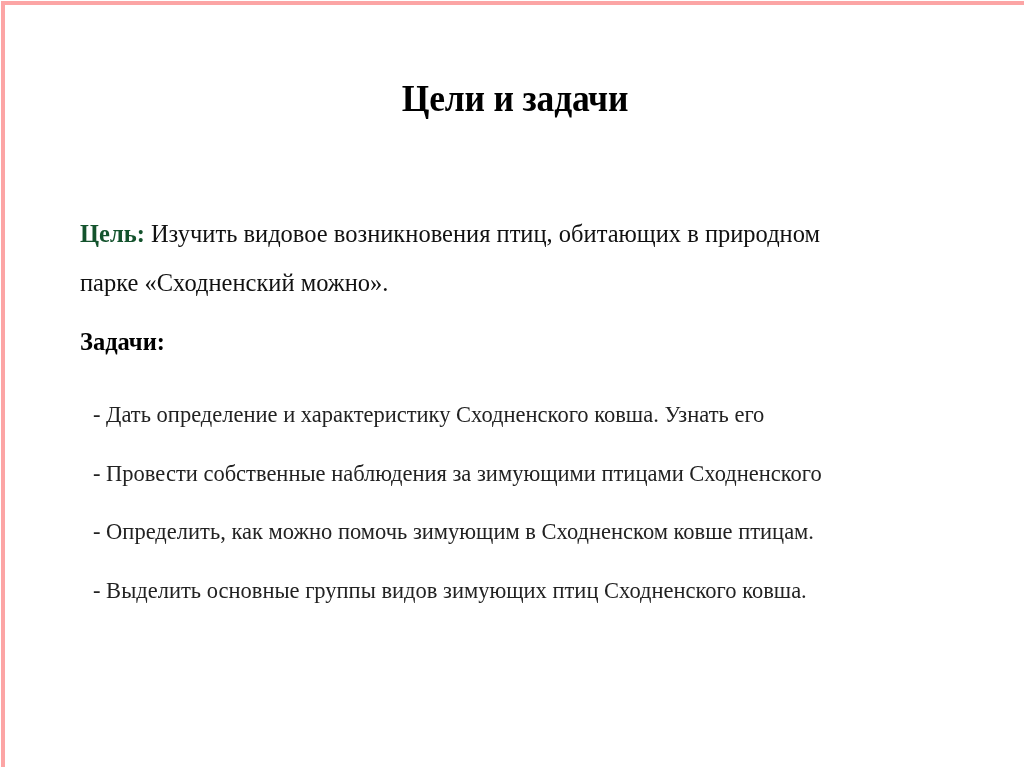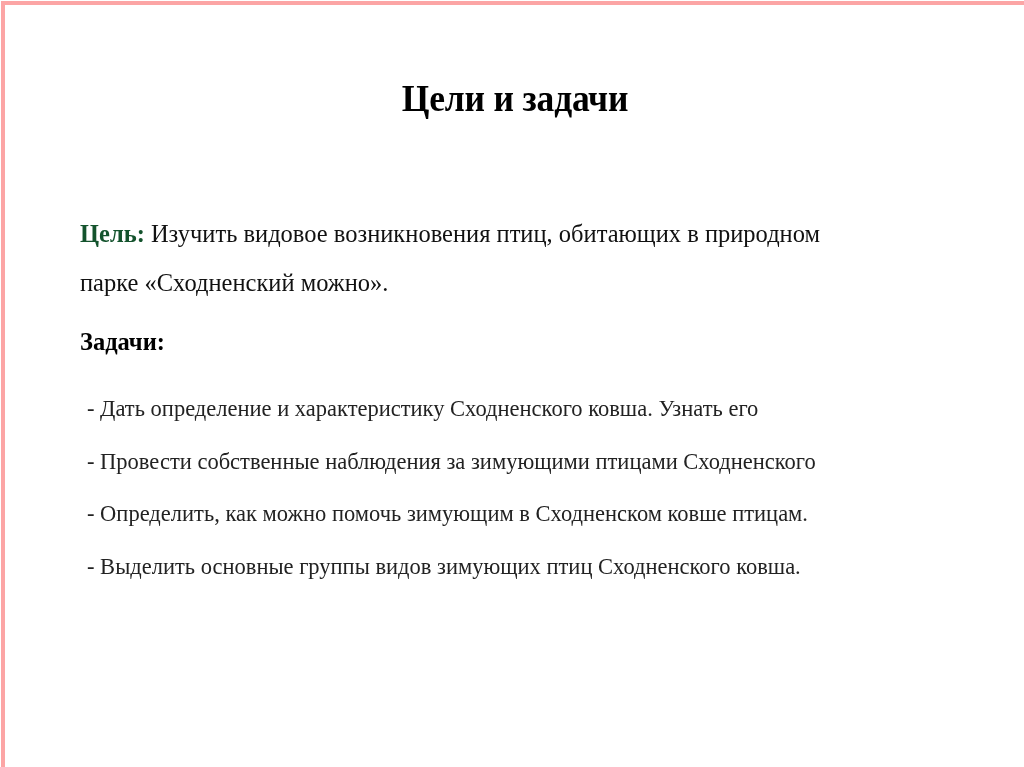--- a/index.html
+++ b/index.html
@@ -69,21 +69,21 @@
       width: 900px;
       margin: 0;
       padding: 0;
       list-style: none;
       font-family: "Liberation Serif", serif;
       font-size: 22.5px;
       line-height: 45.6px;
       color: #222222;
     }
     .tasks li {
-      margin: 7px;
+      margin: 13px;
       padding: 0;
     }
   </style>
 </head>
 <body>
 
 <div class="slide">
   <h1 class="title">Цели и задачи</h1>
 
   <p class="goal">

